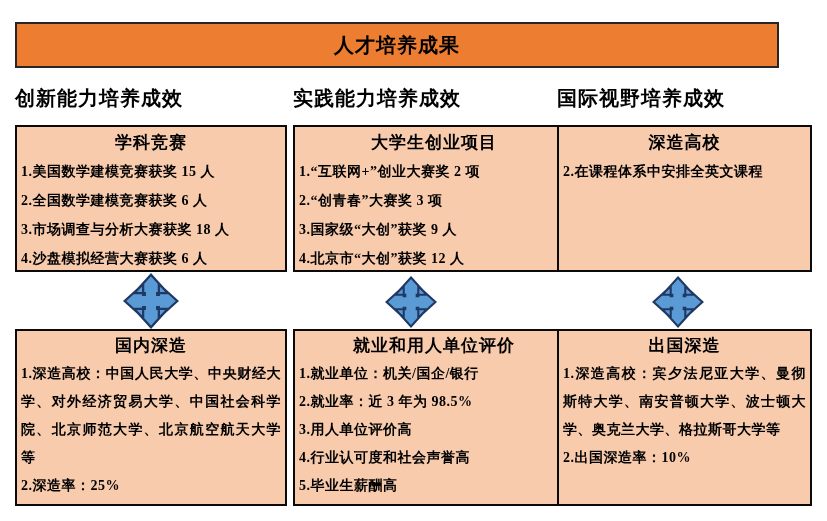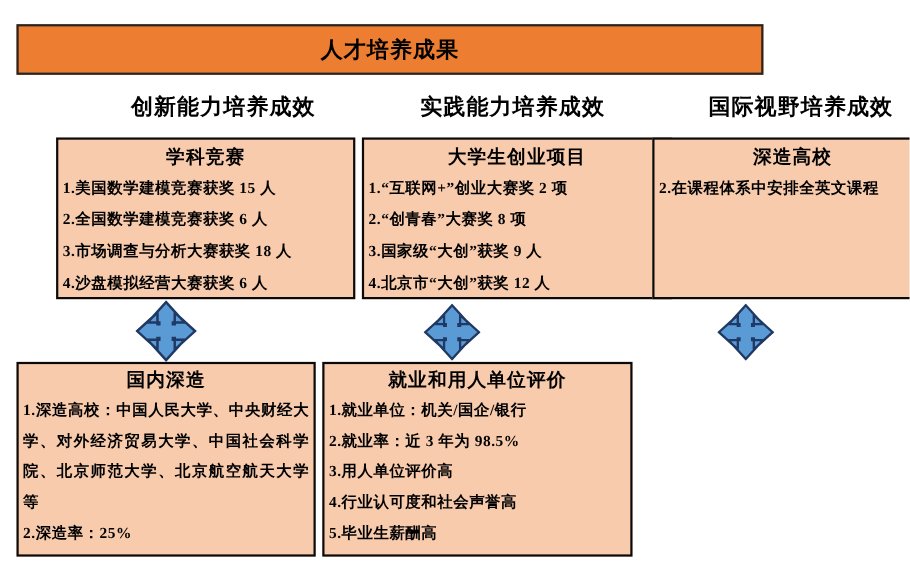--- a/index.html
+++ b/index.html
@@ -12,55 +12,55 @@
     position: relative;
     width: 827px;
     height: 521px;
     background: #ffffff;
     overflow: hidden;
   }
   
   .banner {
     position: absolute;
     left: 15px; top: 22px;
-    width: 679px; height: 46px;
+    width: 764px; height: 46px;
     background: #ED7D31;
     border: 2px solid #262626;
     display: flex;
     align-items: center;
     justify-content: center;
   }
   .banner-title {
     font-size: 20px;
     font-weight: bold;
     letter-spacing: 1px;
   }
   
   .col-header {
     position: absolute;
     top: 84px;
     height: 28px;
     font-size: 20px;
     font-weight: bold;
-    text-align: right;
+    text-align: left;
     letter-spacing: 1px;
     line-height: 28px;
   }
   .col-header.h1 { left: 15px;  width: 272px; }
   .col-header.h2 { left: 293px; width: 257px; }
   .col-header.h3 { left: 557px; width: 255px; }
   
   .box {
     position: absolute;
     background: #F8CBAD;
     border: 2px solid #0a0a0a;
     padding: 1px 4px 0 4px;
     overflow: hidden;
   }
-  .box.top-row { top: 125px; height: 147px; margin-left: 36px; }
+  .box.top-row { top: 125px; height: 147px; }
   .box.bottom-row { top: 329px; height: 177px; }
   .box.c1 { left: 15px;  width: 272px; }
   .box.c2 { left: 293px; width: 282px; }
   .box.c3 { left: 557px; width: 255px; }
   .box-title {
     font-size: 17px;
     font-weight: bold;
     text-align: center;
     line-height: 29px;
     letter-spacing: 1px;
@@ -102,21 +102,21 @@
     <div class="box-title">学科竞赛</div>
     <p class="item">1.美国数学建模竞赛获奖 15 人</p>
     <p class="item">2.全国数学建模竞赛获奖 6 人</p>
     <p class="item">3.市场调查与分析大赛获奖 18 人</p>
     <p class="item">4.沙盘模拟经营大赛获奖 6 人</p>
   </div>
 
   <div class="box top-row c2">
     <div class="box-title">大学生创业项目</div>
     <p class="item">1.“互联网+”创业大赛奖 2 项</p>
-    <p class="item">2.“创青春”大赛奖 8 项</p>
+    <p class="item">2.“创青春”大赛奖 3 项</p>
     <p class="item">3.国家级“大创”获奖 9 人</p>
     <p class="item">4.北京市“大创”获奖 12 人</p>
   </div>
 
   <div class="box top-row c3">
     <div class="box-title">深造高校</div>
     <p class="item">2.在课程体系中安排全英文课程</p>
   </div>
 
   <div class="arrow a1">
@@ -143,14 +143,19 @@
 
   <div class="box bottom-row c2">
     <div class="box-title">就业和用人单位评价</div>
     <p class="item">1.就业单位：机关/国企/银行</p>
     <p class="item">2.就业率：近 3 年为 98.5%</p>
     <p class="item">3.用人单位评价高</p>
     <p class="item">4.行业认可度和社会声誉高</p>
     <p class="item">5.毕业生薪酬高</p>
   </div>
 
+  <div class="box bottom-row c3">
+    <div class="box-title">出国深造</div>
+    <p class="item">1.深造高校：宾夕法尼亚大学、曼彻斯特大学、南安普顿大学、波士顿大学、奥克兰大学、格拉斯哥大学等</p>
+    <p class="item">2.出国深造率：10%</p>
+  </div>
 
 </div>
 
 </body></html>

